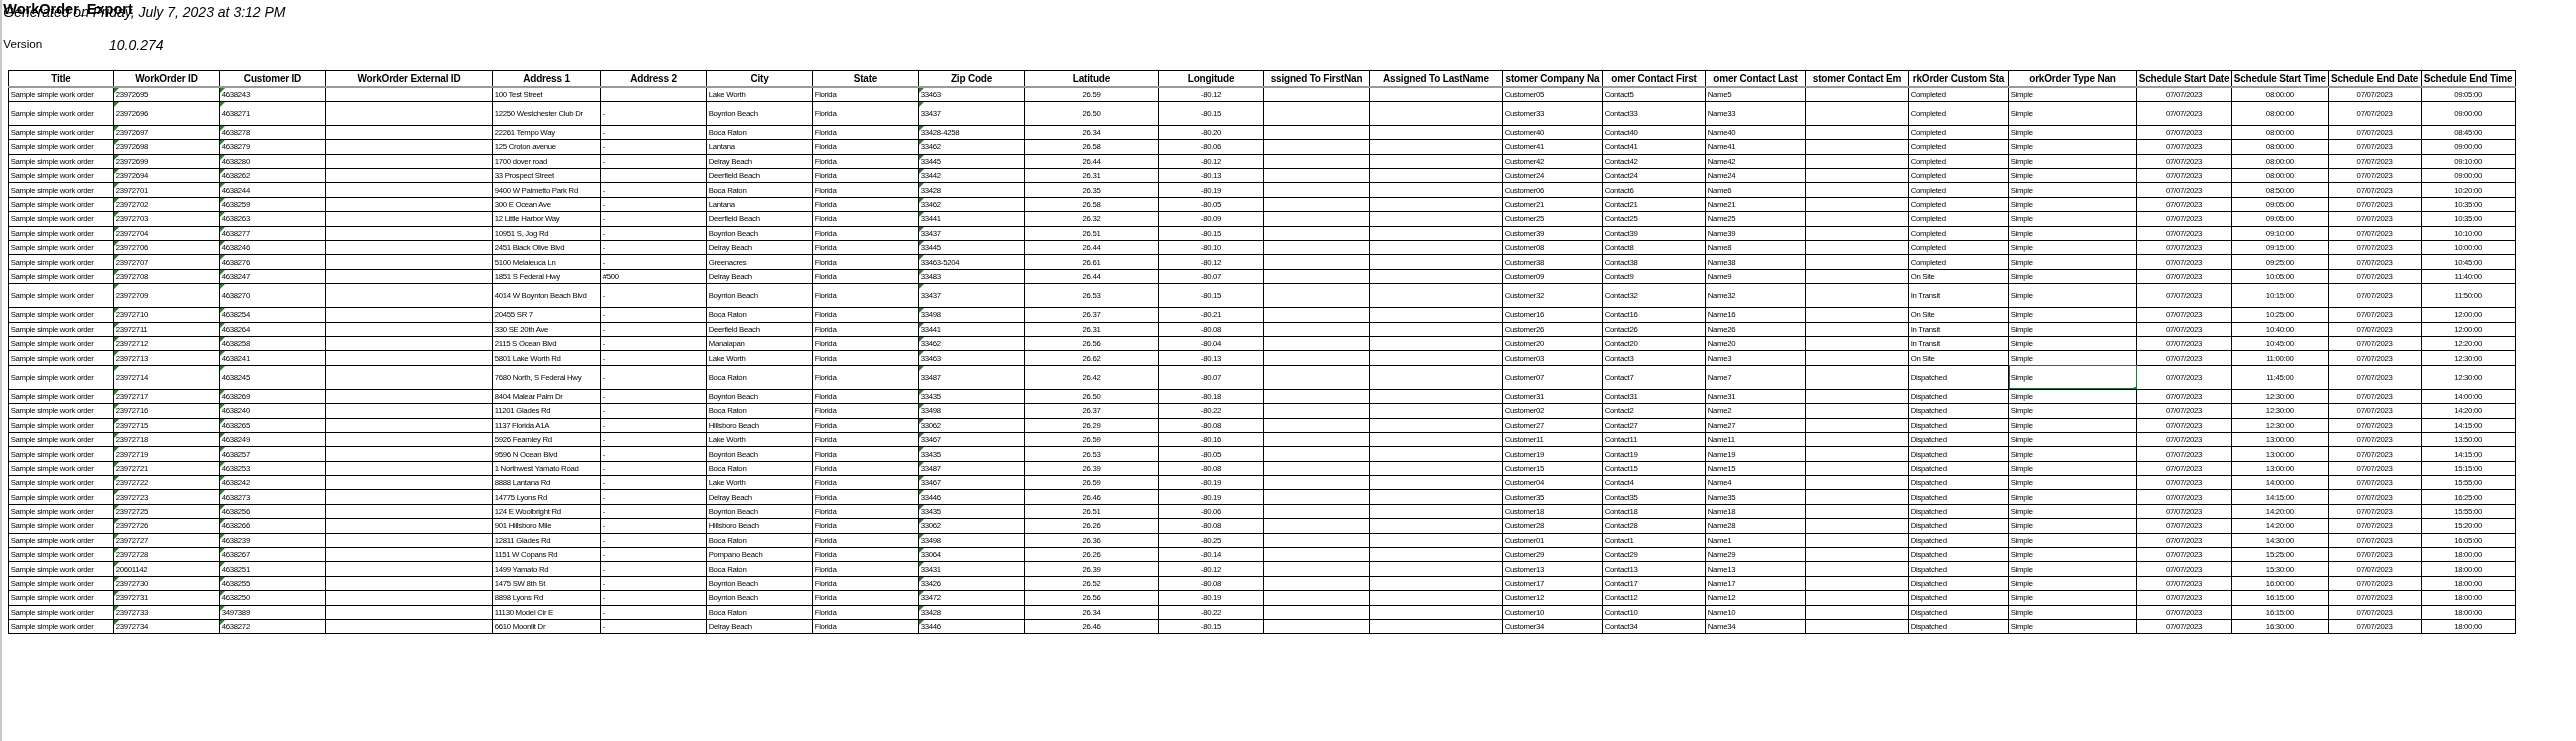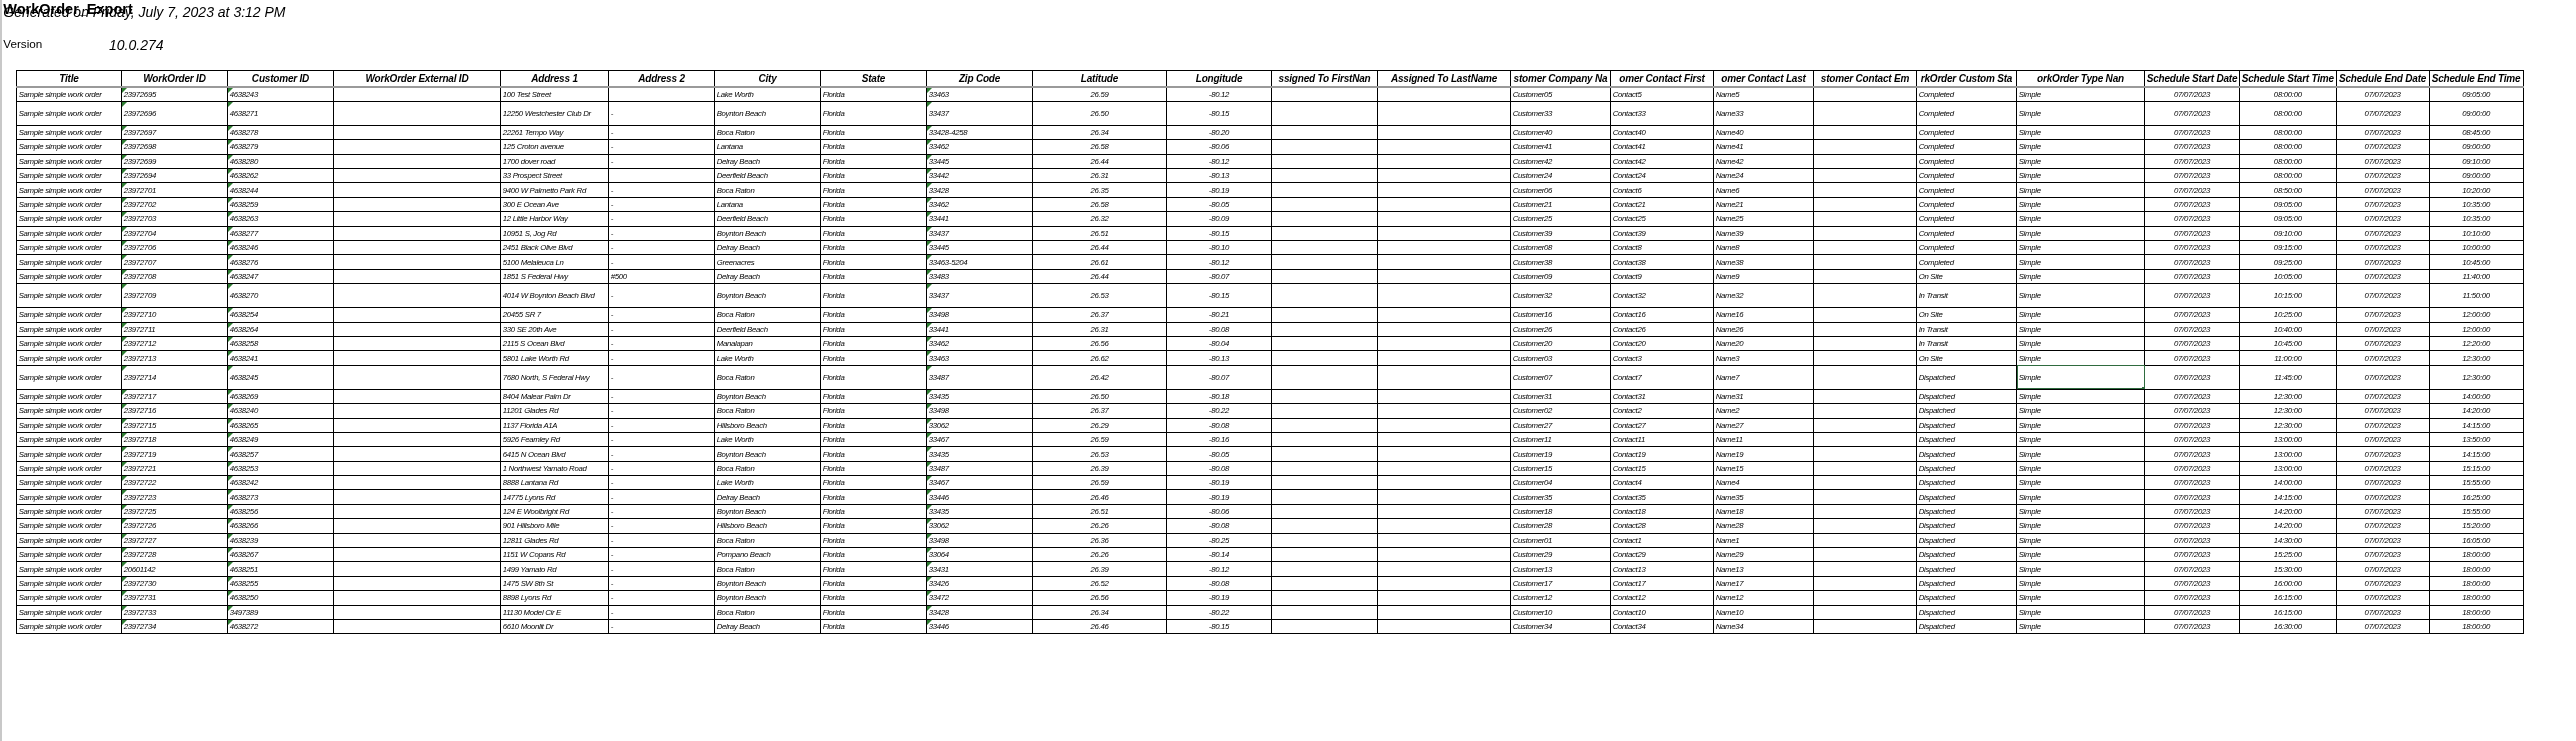--- a/index.html
+++ b/index.html
@@ -7,22 +7,22 @@
     width: 2576px; height: 741px; overflow: hidden; position: relative;
     font-family: "Liberation Sans", sans-serif; color: #000;
   }
   .leftedge { position: absolute; left: 0; top: 0; width: 1.7px; height: 741px; background: #c8c8c8; }
   .hdr-title { position: absolute; left: 3.3px; top: 1.1px; font-size: 14.5px; font-weight: bold; }
   .hdr-gen { position: absolute; left: 3.3px; top: 4px; font-size: 14px; font-style: italic; text-align: right; }
   .hdr-ver-l { position: absolute; left: 3.3px; top: 37px; font-size: 11.7px; }
   .hdr-ver-v { position: absolute; left: 109px; top: 37px; font-size: 14px; font-style: italic; }
 
   table.grid {
-    position: absolute; left: 16px; top: 70px;
-    border-collapse: collapse; table-layout: fixed; font-style: italic;
+    position: absolute; left: 8px; top: 70px;
+    border-collapse: collapse; table-layout: fixed;
   }
   table.grid th, table.grid td {
     border: 1.7px solid #000; padding: 0 1.7px; overflow: hidden; white-space: nowrap;
     font-size: 7.8px; line-height: 9px; vertical-align: middle; position: relative;
   }
   table.grid thead th {
     height: 14.5px; font-size: 10px; font-weight: bold; text-align: center;
     border-bottom: 2.2px solid #9a9a9a; letter-spacing: -0.2px;
   }
   table.grid tbody td { height: 13.4px; font-size: 7.8px; letter-spacing: -0.3px; transform-origin: left; }
@@ -674,21 +674,21 @@
         <td class="c">07/07/2023</td>
         <td class="c">13:00:00</td>
         <td class="c">07/07/2023</td>
         <td class="c">13:50:00</td>
       </tr>
       <tr>
         <td class="">Sample simple work order</td>
         <td class="tri">23972719</td>
         <td class="tri">4638257</td>
         <td class=""></td>
-        <td class="">6415 N Ocean Blvd</td>
+        <td class="">9596 N Ocean Blvd</td>
         <td class="">-</td>
         <td class="">Boynton Beach</td>
         <td class="">Florida</td>
         <td class="tri">33435</td>
         <td class="c">26.53</td>
         <td class="c">-80.05</td>
         <td class=""></td>
         <td class=""></td>
         <td class="">Customer19</td>
         <td class="">Contact19</td>

